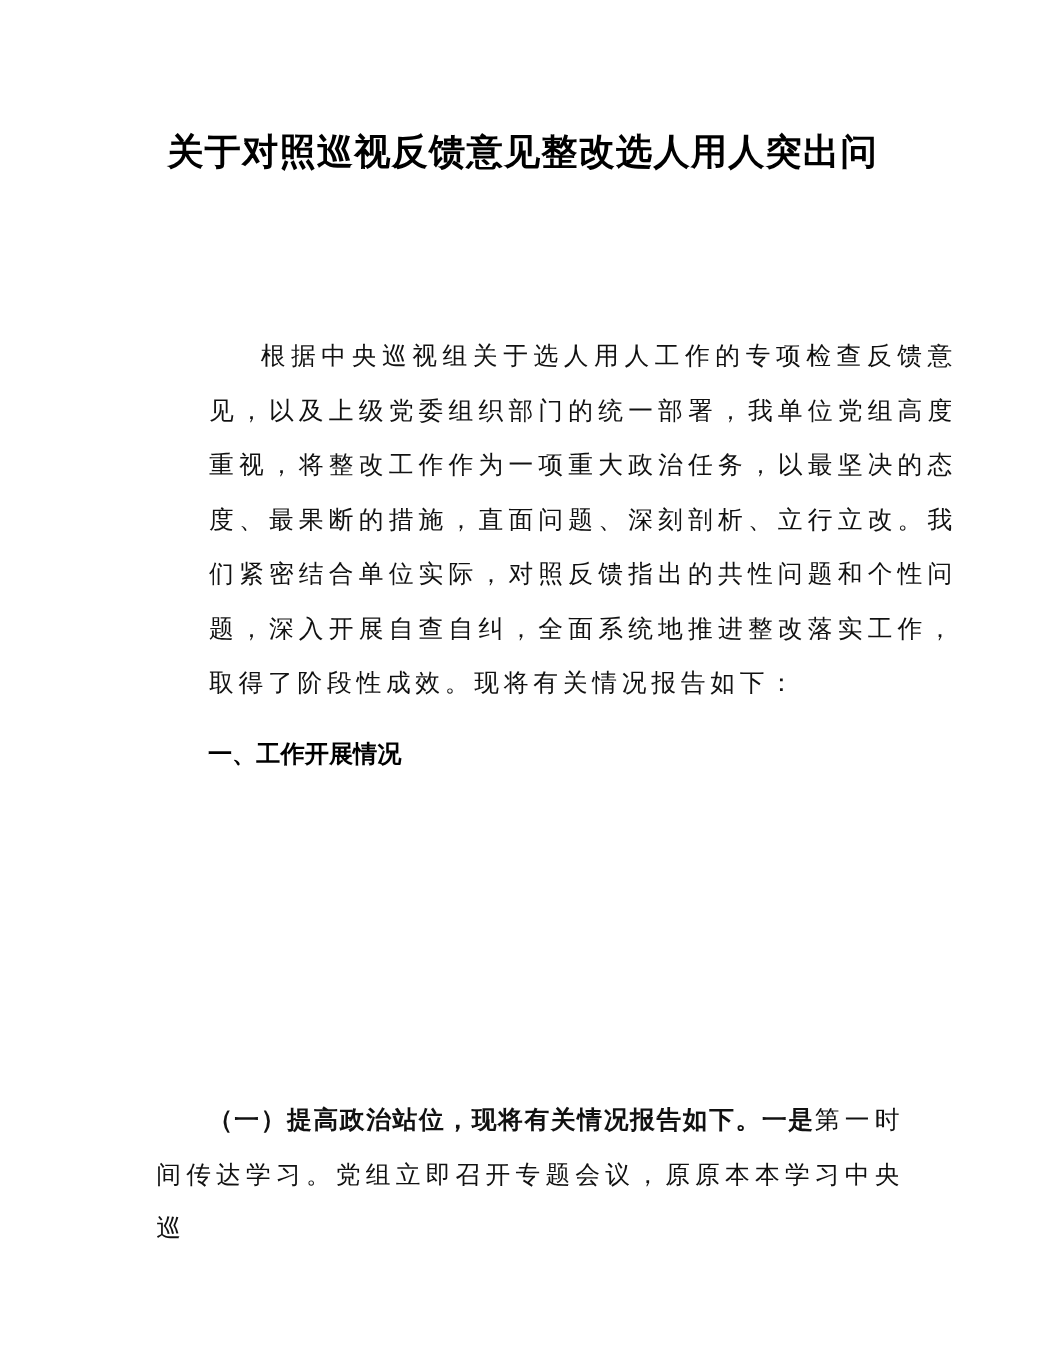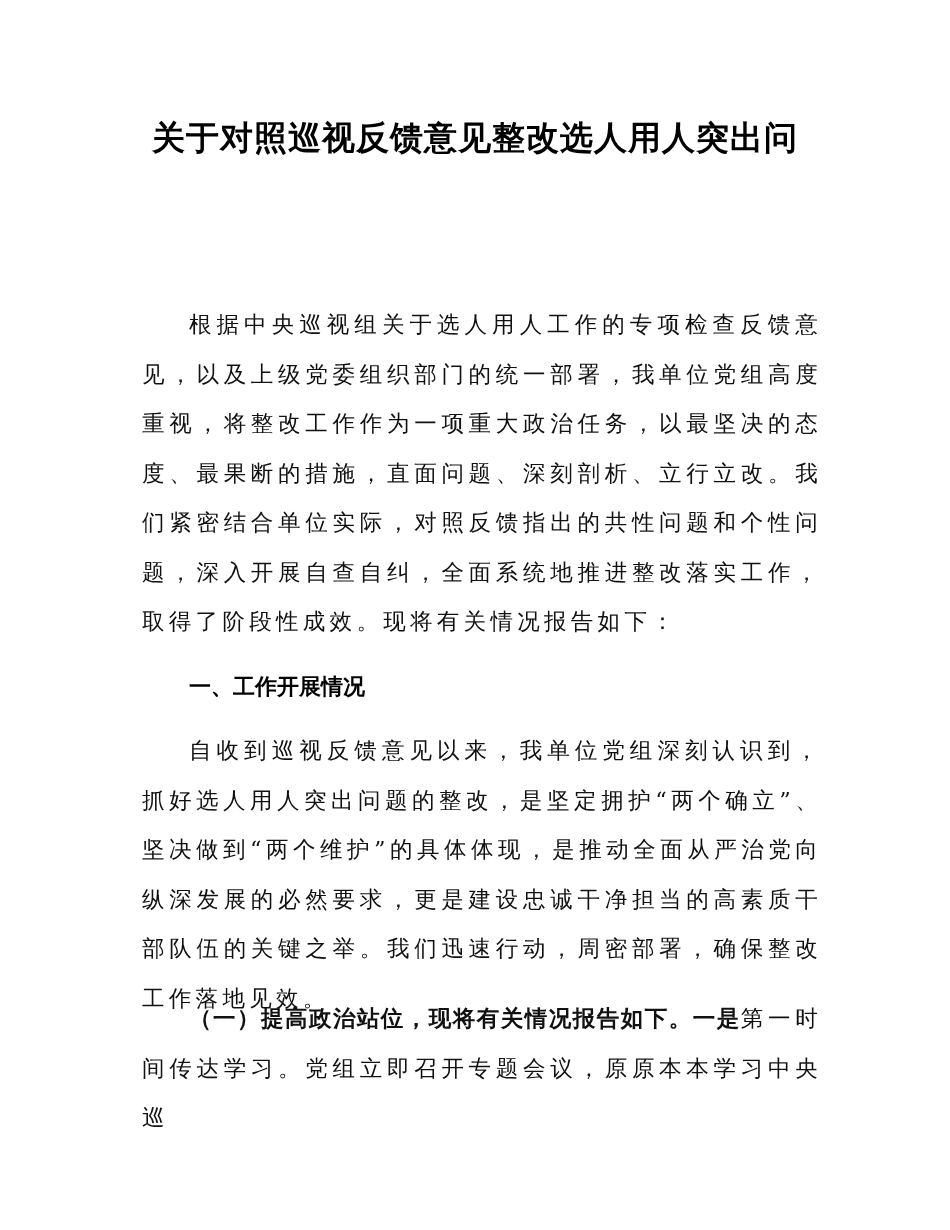--- a/index.html
+++ b/index.html
@@ -29,27 +29,24 @@
 </style>
 </head>
 <body>
 
 <div class="page">
 
   <div class="title">
     <div>关于对照巡视反馈意见整改选人用人突出问</div>
   </div>
 
-  <div class="body-block" style="top:300px;">
+  <div class="body-block" style="top:300px;margin-left:48px;">
     <p class="para">根据中央巡视组关于选人用人工作的专项检查反馈意见，以及上级党委组织部门的统一部署，我单位党组高度重视，将整改工作作为一项重大政治任务，以最坚决的态度、最果断的措施，直面问题、深刻剖析、立行立改。我们紧密结合单位实际，对照反馈指出的共性问题和个性问题，深入开展自查自纠，全面系统地推进整改落实工作，取得了阶段性成效。现将有关情况报告如下：</p>
   </div>
 
   <div class="heading" style="top:672px;">一、工作开展情况</div>
 
-  <div class="body-block" style="top:726px;">
-    <p class="para">自收到巡视反馈意见以来，我单位党组深刻认识到，抓好选人用人突出问题的整改，是坚定拥护“两个确立”、坚决做到“两个维护”的具体体现，是推动全面从严治党向纵深发展的必然要求，更是建设忠诚干净担当的高素质干部队伍的关键之举。我们迅速行动，周密部署，确保整改工作落地见效。</p>
-  </div>
 
   <div class="body-block" style="top:994px;">
     <p class="para"><span class="bold">（一）提高政治站位，现将有关情况报告如下。</span><span class="bold">一是</span><span>第一时间传达学习。党组立即召开专题会议，原原本本学习中央巡</span></p>
   </div>
 
 </div>
 
 </body></html>

